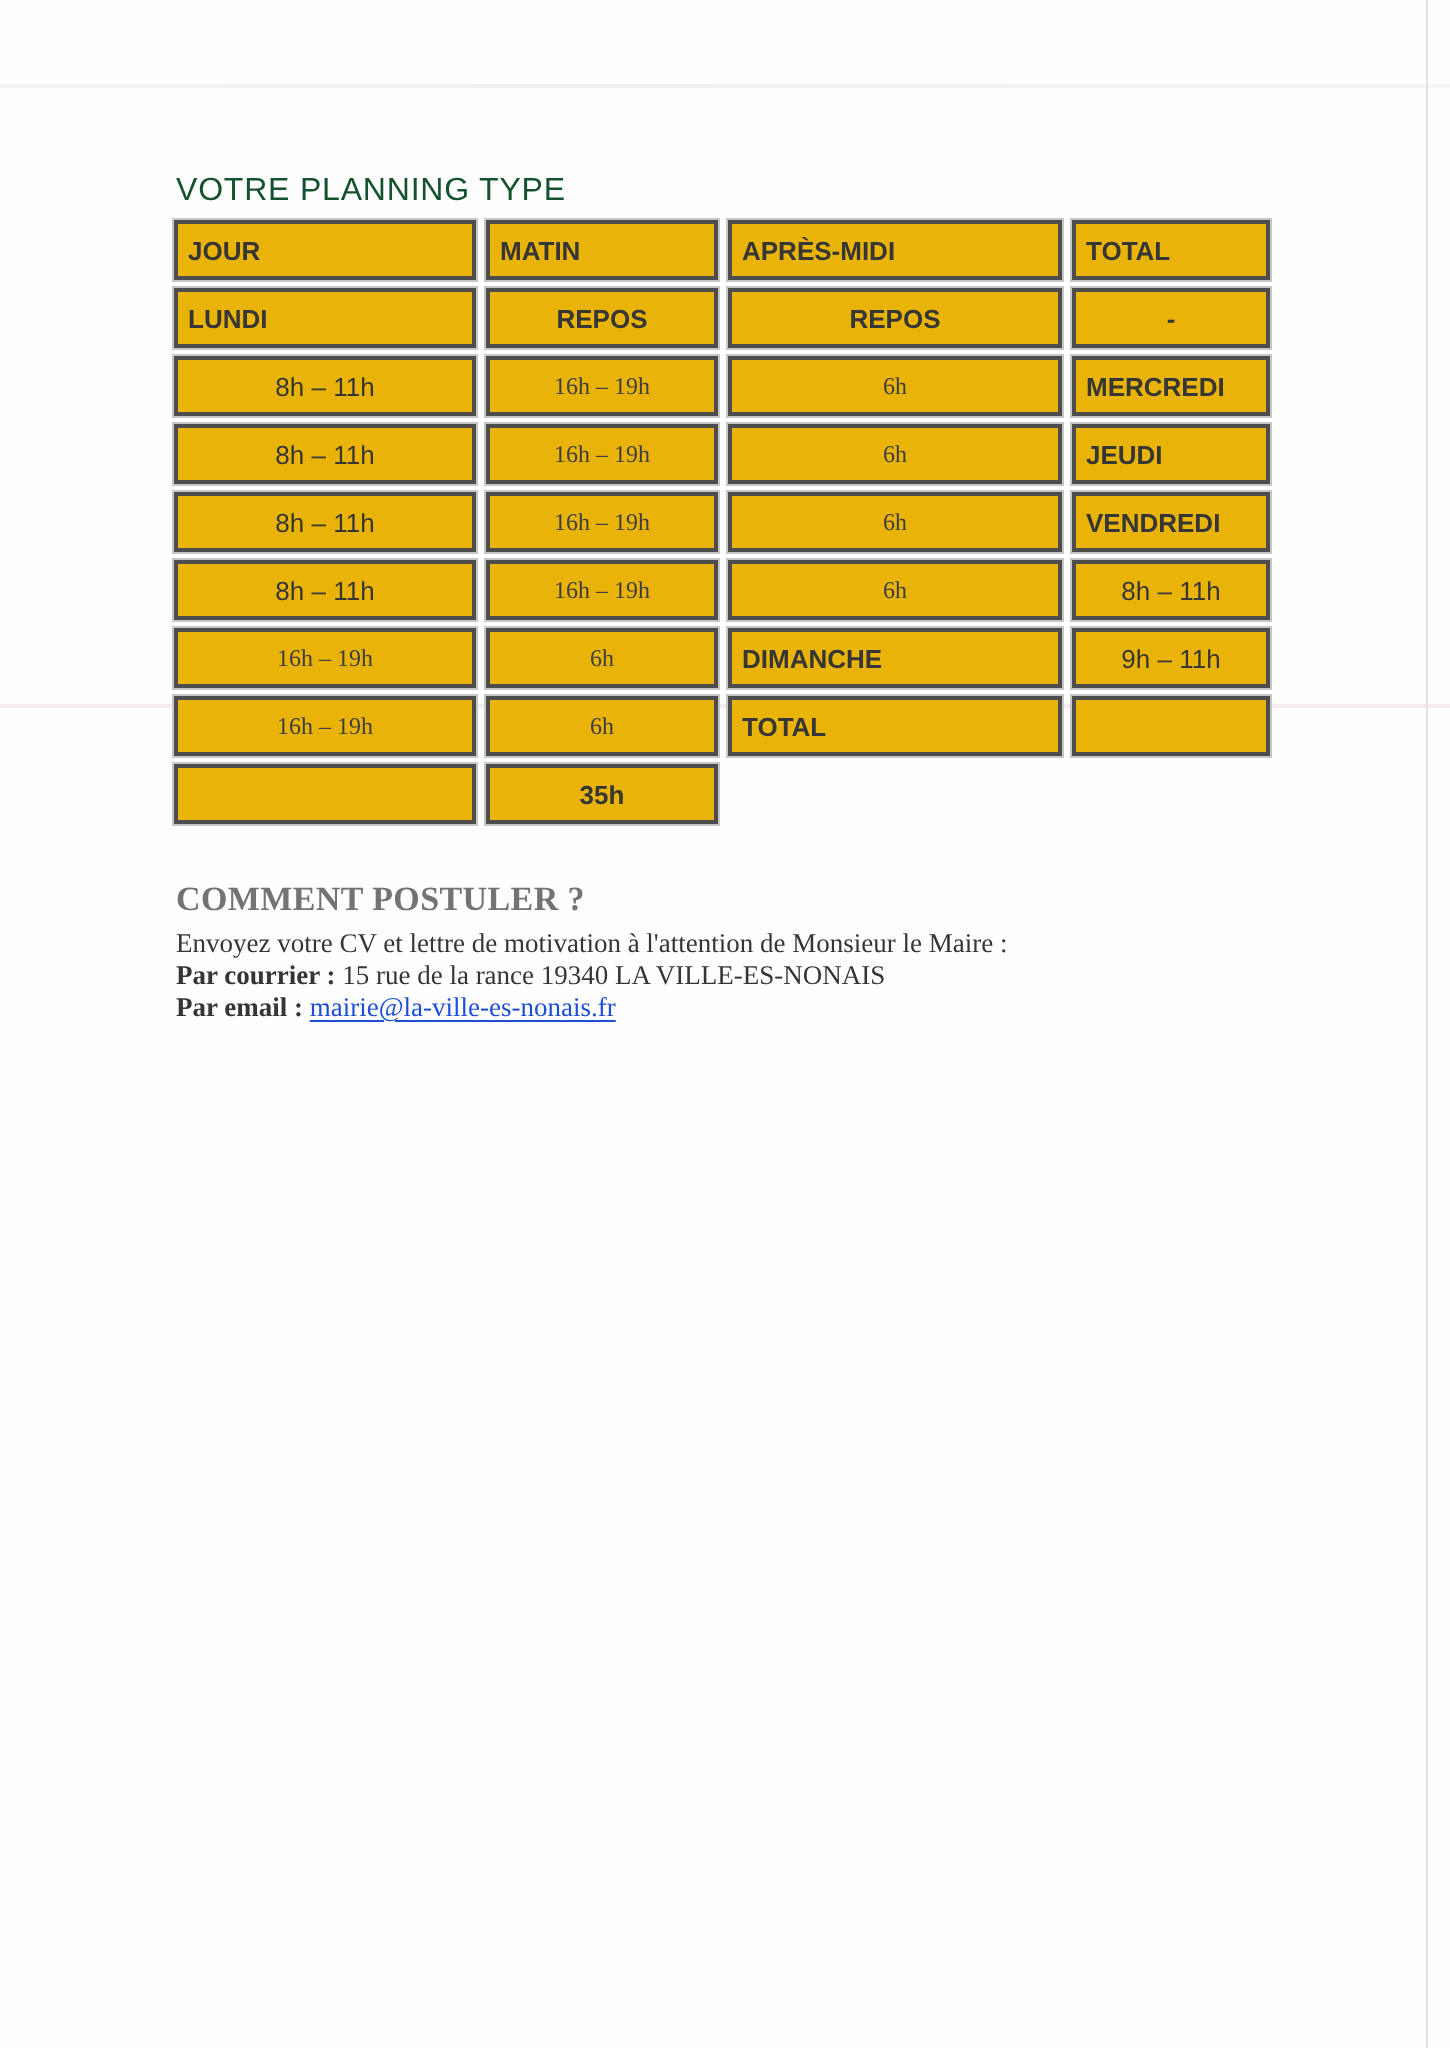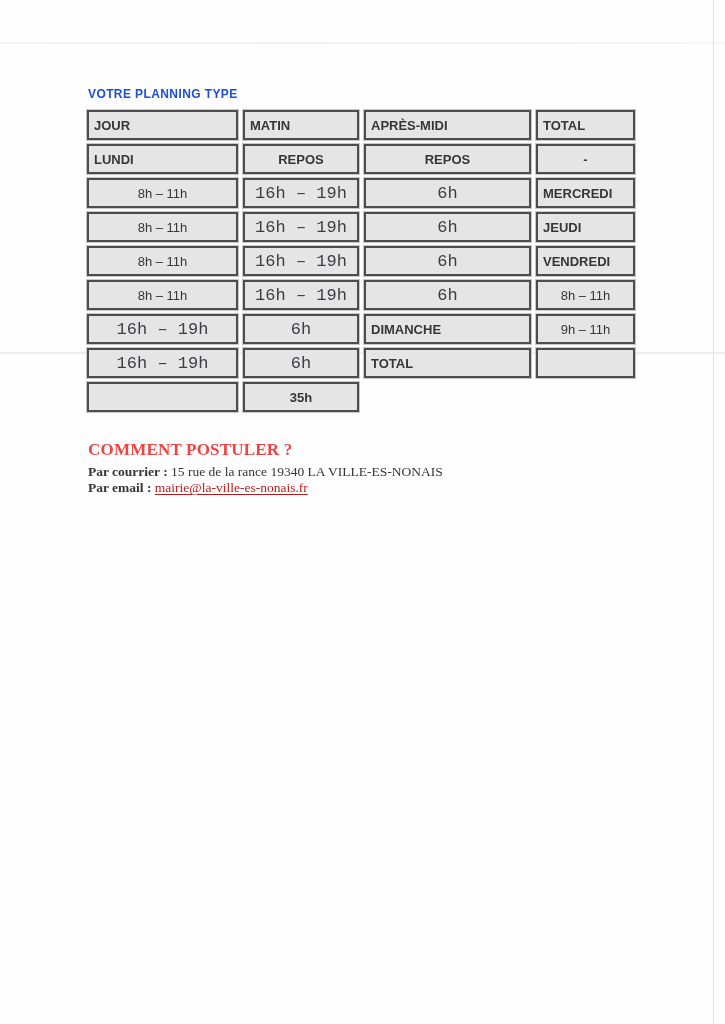--- a/index.html
+++ b/index.html
@@ -22,65 +22,65 @@
     position: absolute; left: 0; top: 352px; width: 725px; height: 2px;
     background: #f3eaea; opacity: .9; z-index: 0;
   }
   .scan-line-right {
     position: absolute; top: 0; left: 713px; width: 1px; height: 1024px;
     background: #e2e2e2;
   }
 
   .doc-title {
     position: absolute; left: 88px; top: 87px;
-    font-size: 12px; font-weight: bold; letter-spacing: .4px;
-    color: #1d4ed8;
+    font-size: 16px; font-weight: normal; letter-spacing: .4px;
+    color: #14532d;
   }
 
   .planning-table {
     position: absolute; left: 87px; top: 110px;
     display: grid;
     grid-template-columns: 151px 116px 167px 99px;
     column-gap: 5px; row-gap: 4px;
     grid-auto-rows: 30px;
     z-index: 1;
   }
   .cell {
     border: 2px solid #4d4d4d;
     outline: 1px solid #c9c7c5;
-    background: #e5e5e5;
+    background: #eab308;
     display: flex; align-items: center;
     font-size: 13px; color: #363636;
     white-space: nowrap;
   }
   .cell.left { justify-content: flex-start; padding-left: 5px; }
   .cell.center { justify-content: center; }
   .cell.bold { font-weight: bold; }
   .cell.serif {
-    font-family: Liberation Mono, monospace;
-    font-size: 17px; color: #3e3e42;
+    font-family: Liberation Serif, serif;
+    font-size: 12px; color: #3e3e42;
   }
 
   .apply-section {
     position: absolute; left: 88px; top: 440px;
     color: #333333; z-index: 1;
     font-family: "Liberation Serif", serif;
   }
   .apply-heading {
     font-family: "Liberation Serif", serif;
-    font-size: 17px; font-weight: bold; color: #ef4444;
+    font-size: 17px; font-weight: bold; color: #737373;
     letter-spacing: .2px;
     margin-bottom: 4px;
   }
   .apply-line {
     font-size: 13.5px; line-height: 16px; color: #353535;
   }
   .apply-line .lbl { font-weight: bold; margin-top: 44px; }
   .email-link {
-    color: #b91c1c;
+    color: #1d4ed8;
     text-decoration: underline;
     text-underline-offset: 2px;
   }
 </style>
 </head>
 <body>
 
 <div class="scan-line-top"></div>
 <div class="scan-line-mid"></div>
 <div class="scan-line-right"></div>
@@ -128,15 +128,16 @@
   <div class="cell center serif">6h</div>
 
   <div class="cell left bold">TOTAL</div>
   <div class="cell center"></div>
   <div class="cell center"></div>
   <div class="cell center bold">35h</div>
 </div>
 
 <div class="apply-section">
   <div class="apply-heading">COMMENT POSTULER ?</div>
+  <div class="apply-line">Envoyez votre CV et lettre de motivation à l'attention de Monsieur le Maire :</div>
   <div class="apply-line"><span class="lbl">Par courrier :</span><span> 15 rue de la rance 19340 LA VILLE-ES-NONAIS</span></div>
   <div class="apply-line"><span class="lbl">Par email :</span> <a href="#" class="email-link">mairie@la-ville-es-nonais.fr</a></div>
 </div>
 
 </body></html>

